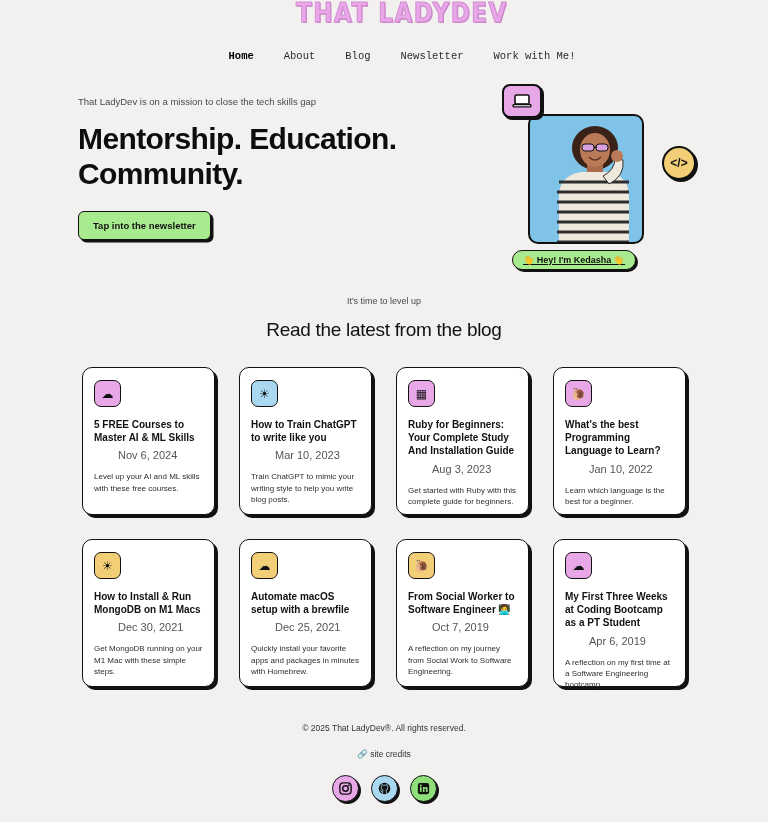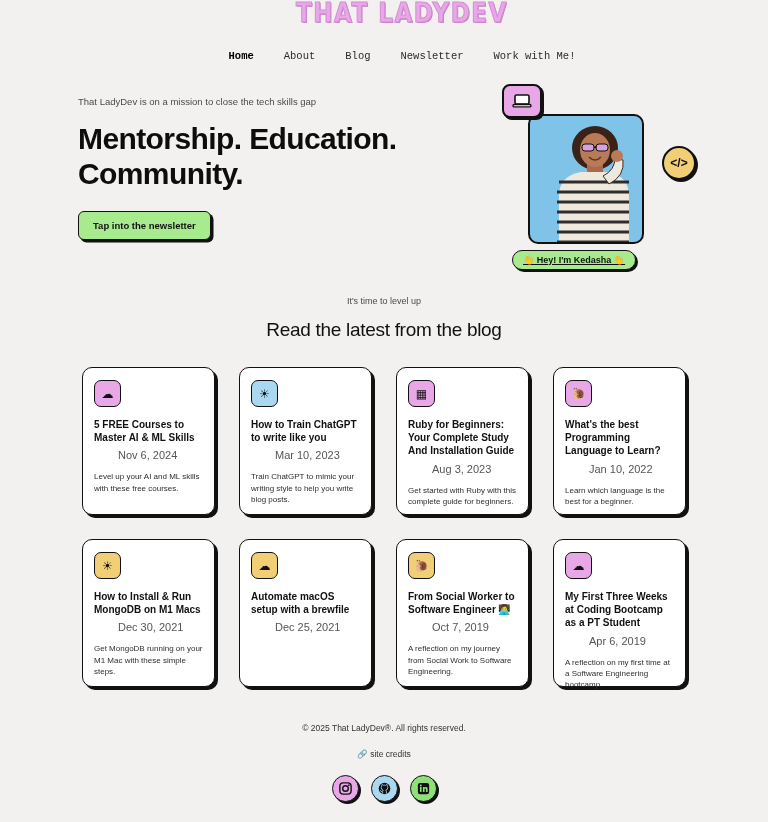--- a/index.html
+++ b/index.html
@@ -346,20 +346,21 @@
       <div class="card-icon" style="background:#f2cf76">☀</div>
       <div class="card-title">How to Install &amp; Run MongoDB on M1 Macs</div>
       <div class="card-date">Dec 30, 2021</div>
       <div class="card-desc">Get MongoDB running on your M1 Mac with these simple steps.</div>
     </div>
 
     <div class="card">
       <div class="card-icon" style="background:#f2cf76">☁</div>
       <div class="card-title">Automate macOS setup with a brewfile</div>
       <div class="card-date">Dec 25, 2021</div>
+      <div class="card-desc">Quickly install your favorite apps and packages in minutes with Homebrew.</div>
     </div>
 
     <div class="card">
       <div class="card-icon" style="background:#f2cf76">🐌</div>
       <div class="card-title">From Social Worker to Software Engineer 👩‍💻</div>
       <div class="card-date">Oct 7, 2019</div>
       <div class="card-desc">A reflection on my journey from Social Work to Software Engineering.</div>
     </div>
 
     <div class="card">

